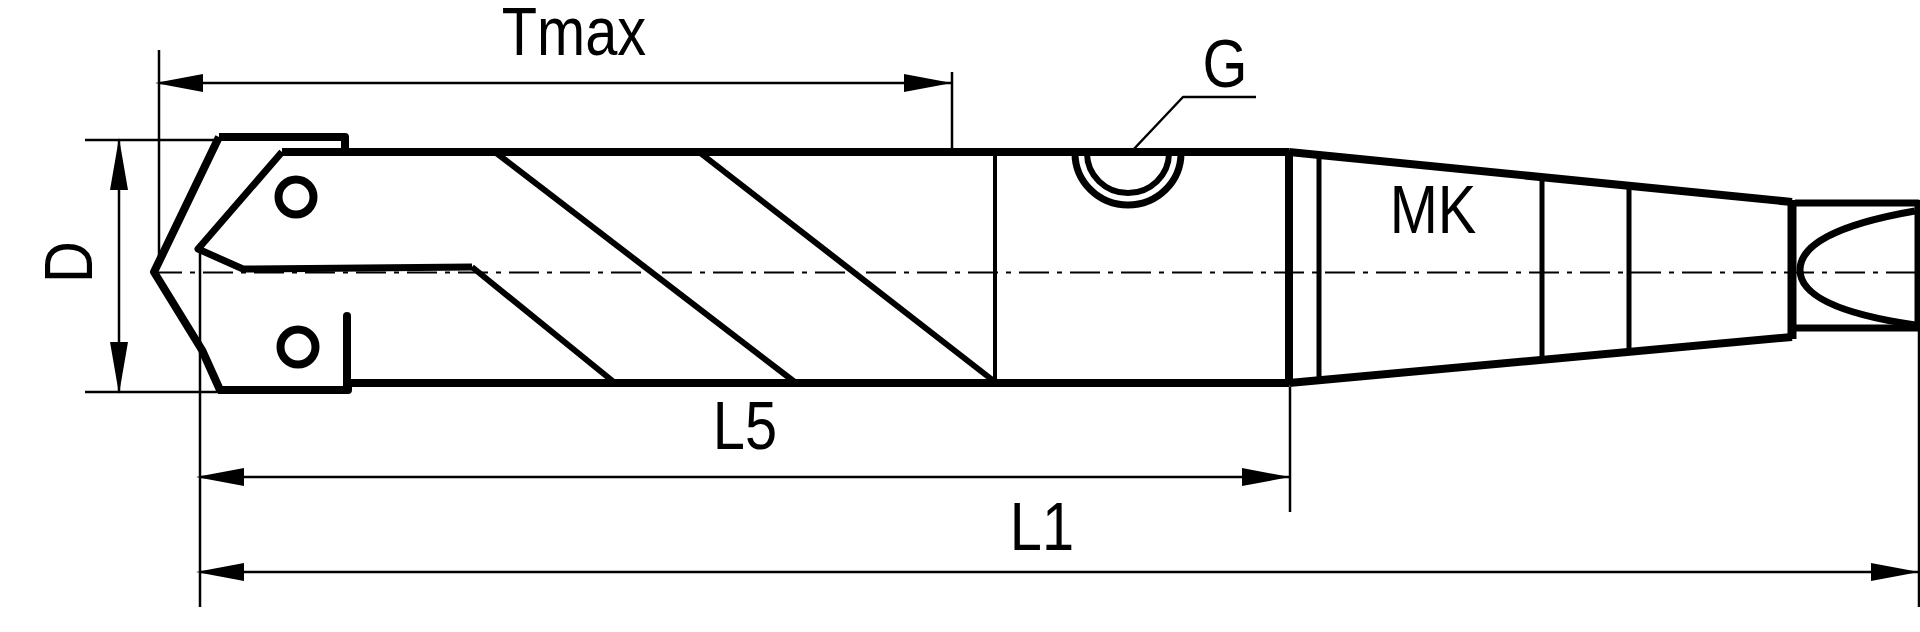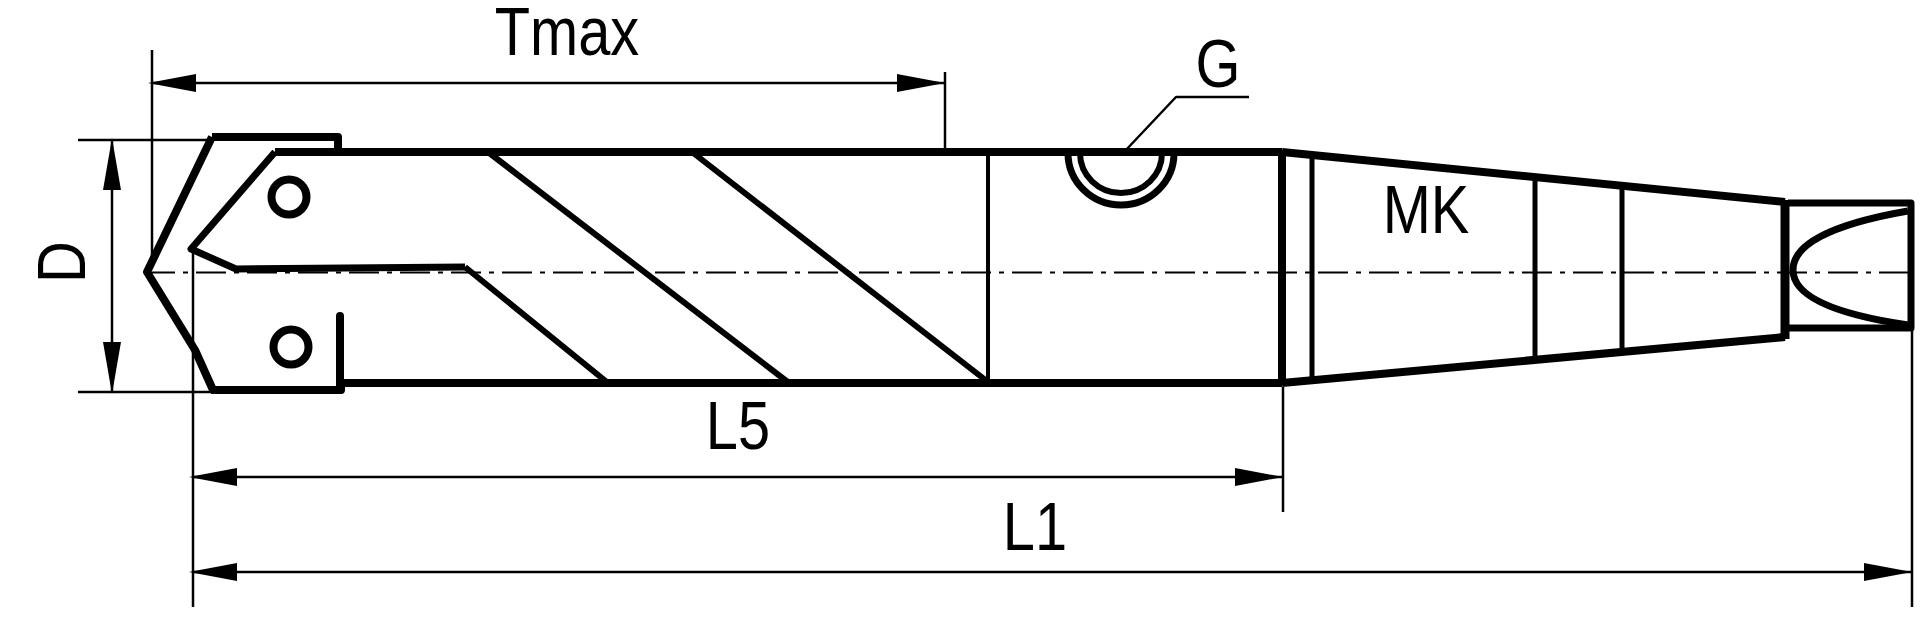--- a/index.html
+++ b/index.html
@@ -3,21 +3,21 @@
 <meta charset="utf-8">
 <style>
   html,body{margin:0;padding:0;}
   body{
     width:1920px;height:632px;
     background:#ffffff;
     position:relative;
     overflow:hidden;
     font-family:"Liberation Sans", sans-serif;
   }
-  #stage{position:absolute;left:5px;top:0;width:1872px;height:632px;}
+  #stage{position:absolute;left:12px;top:0;width:1872px;height:632px;}
   svg{position:absolute;left:0;top:0;}
   .label{
     position:absolute;
     width:200px;
     font-size:68px;
     line-height:68px;
     color:#000;
     text-align:center;
     white-space:nowrap;
     transform:scaleX(0.85);

